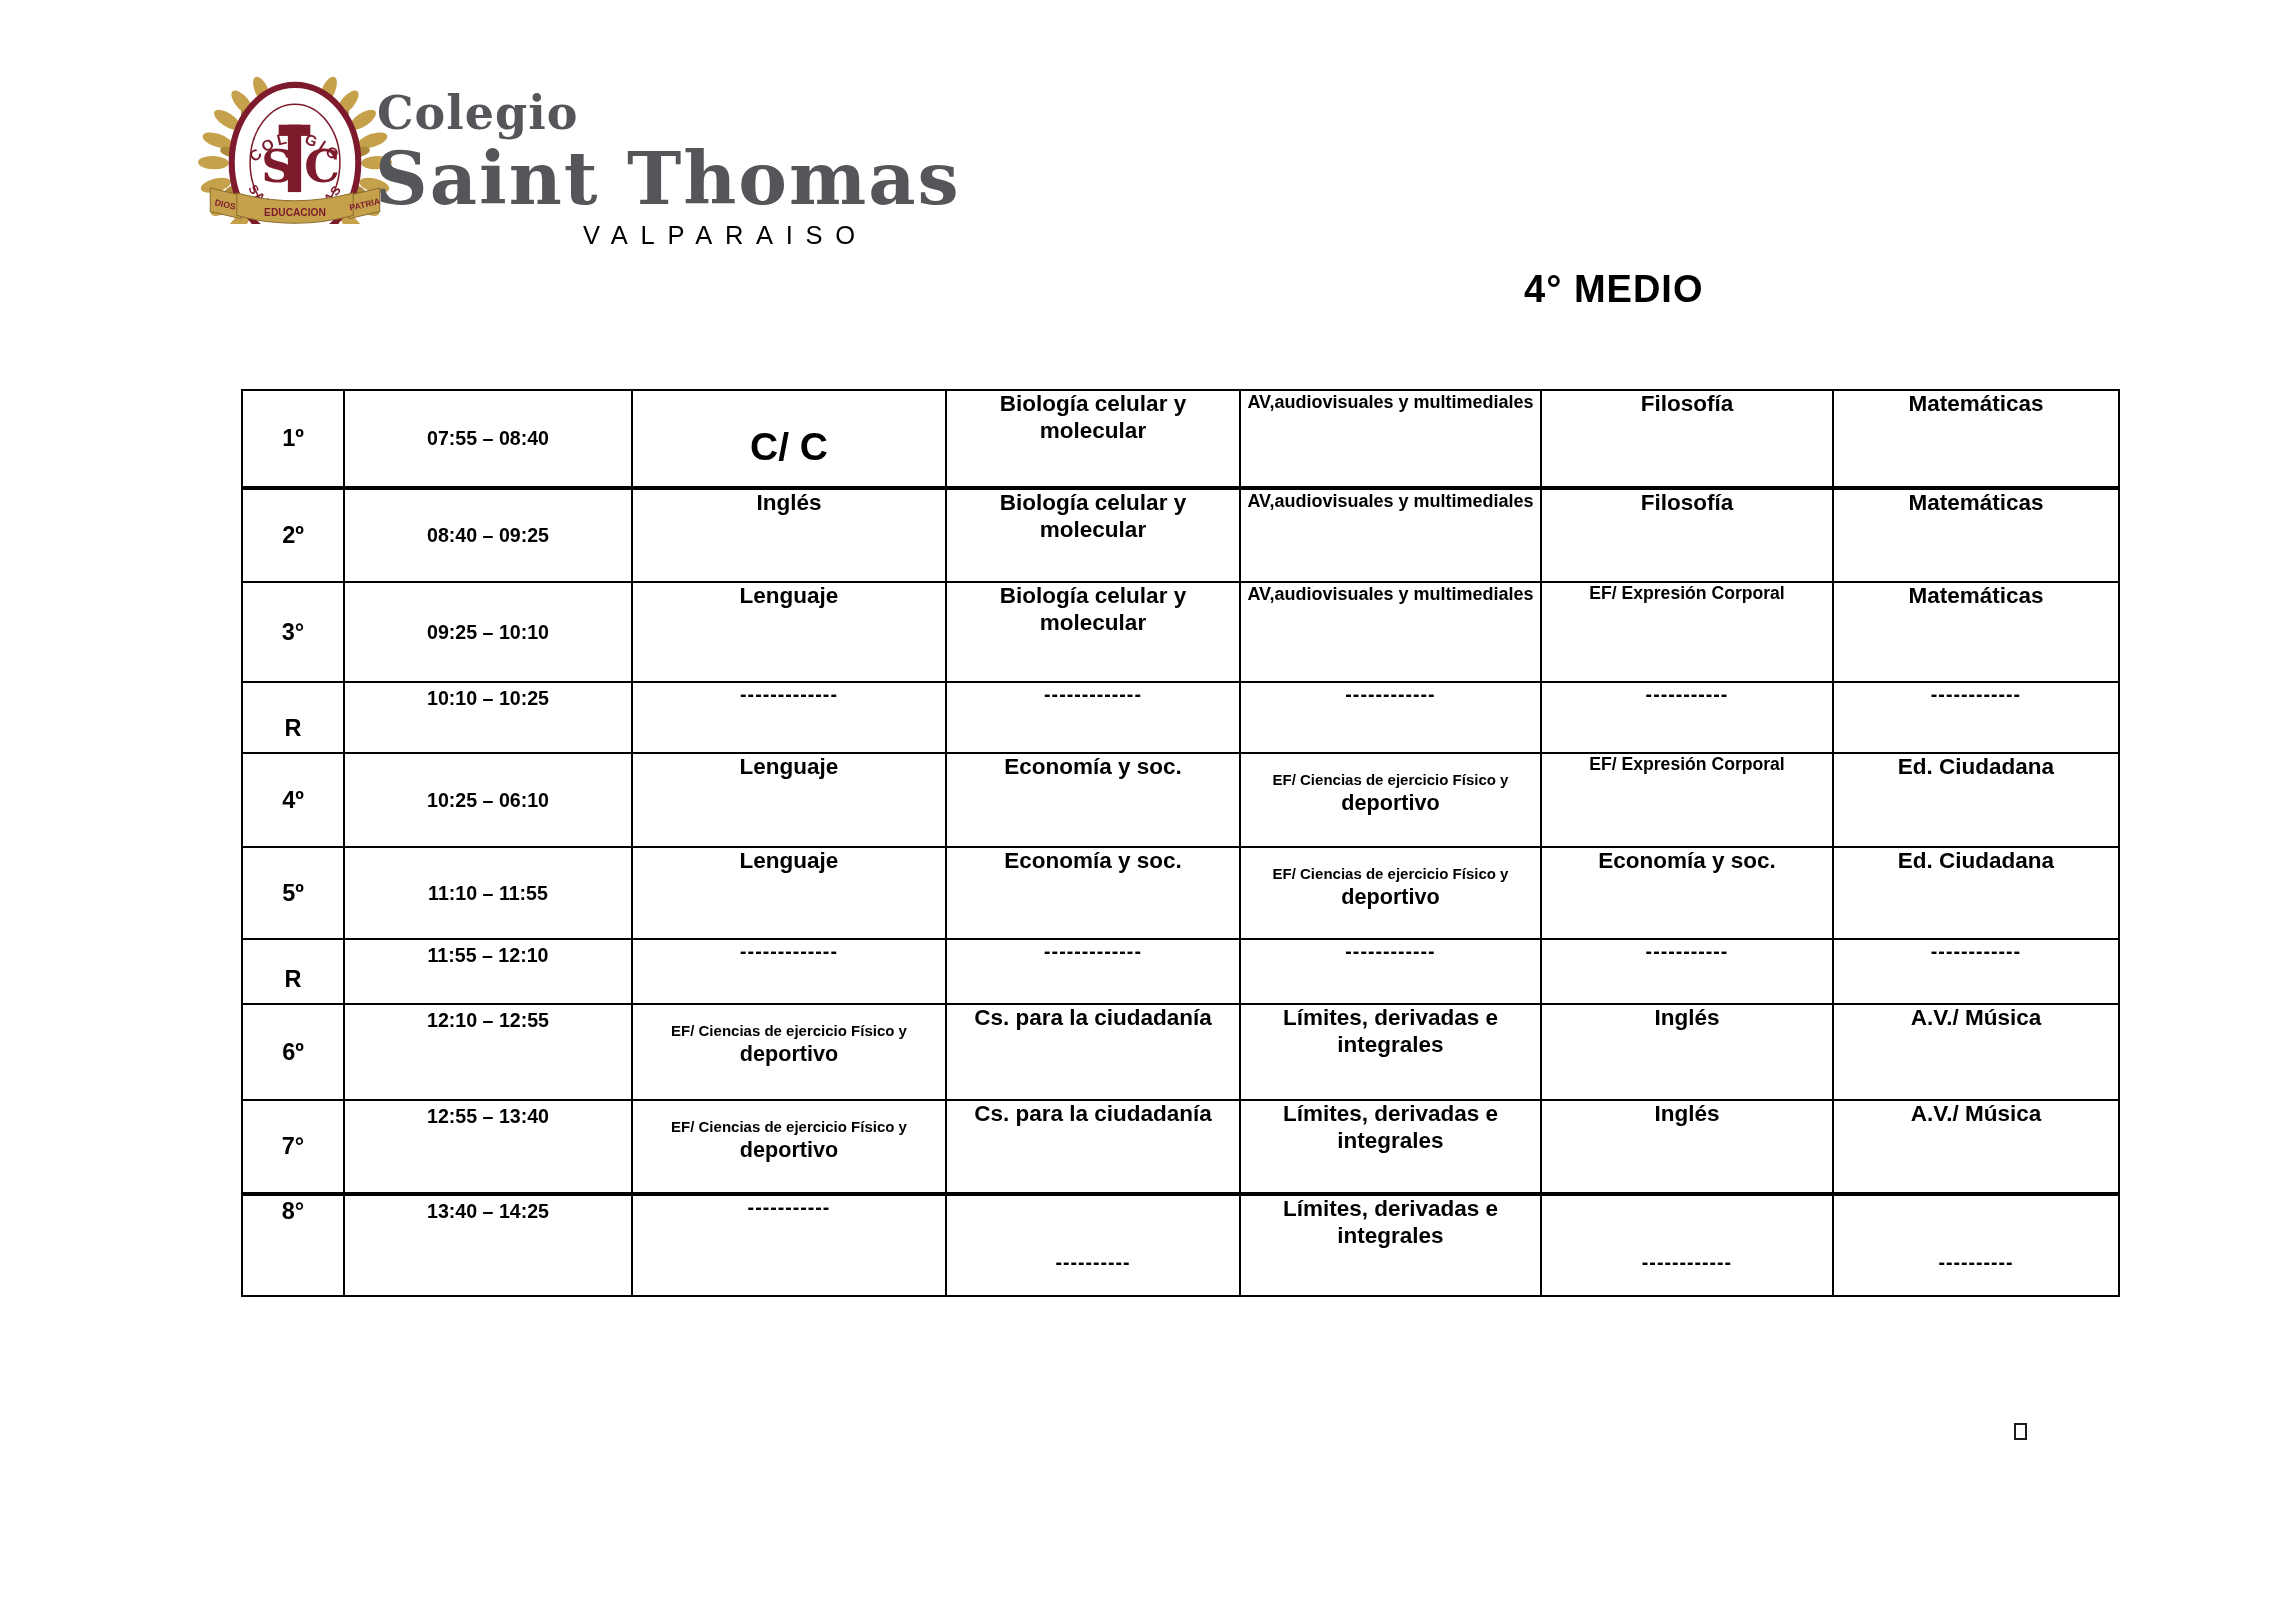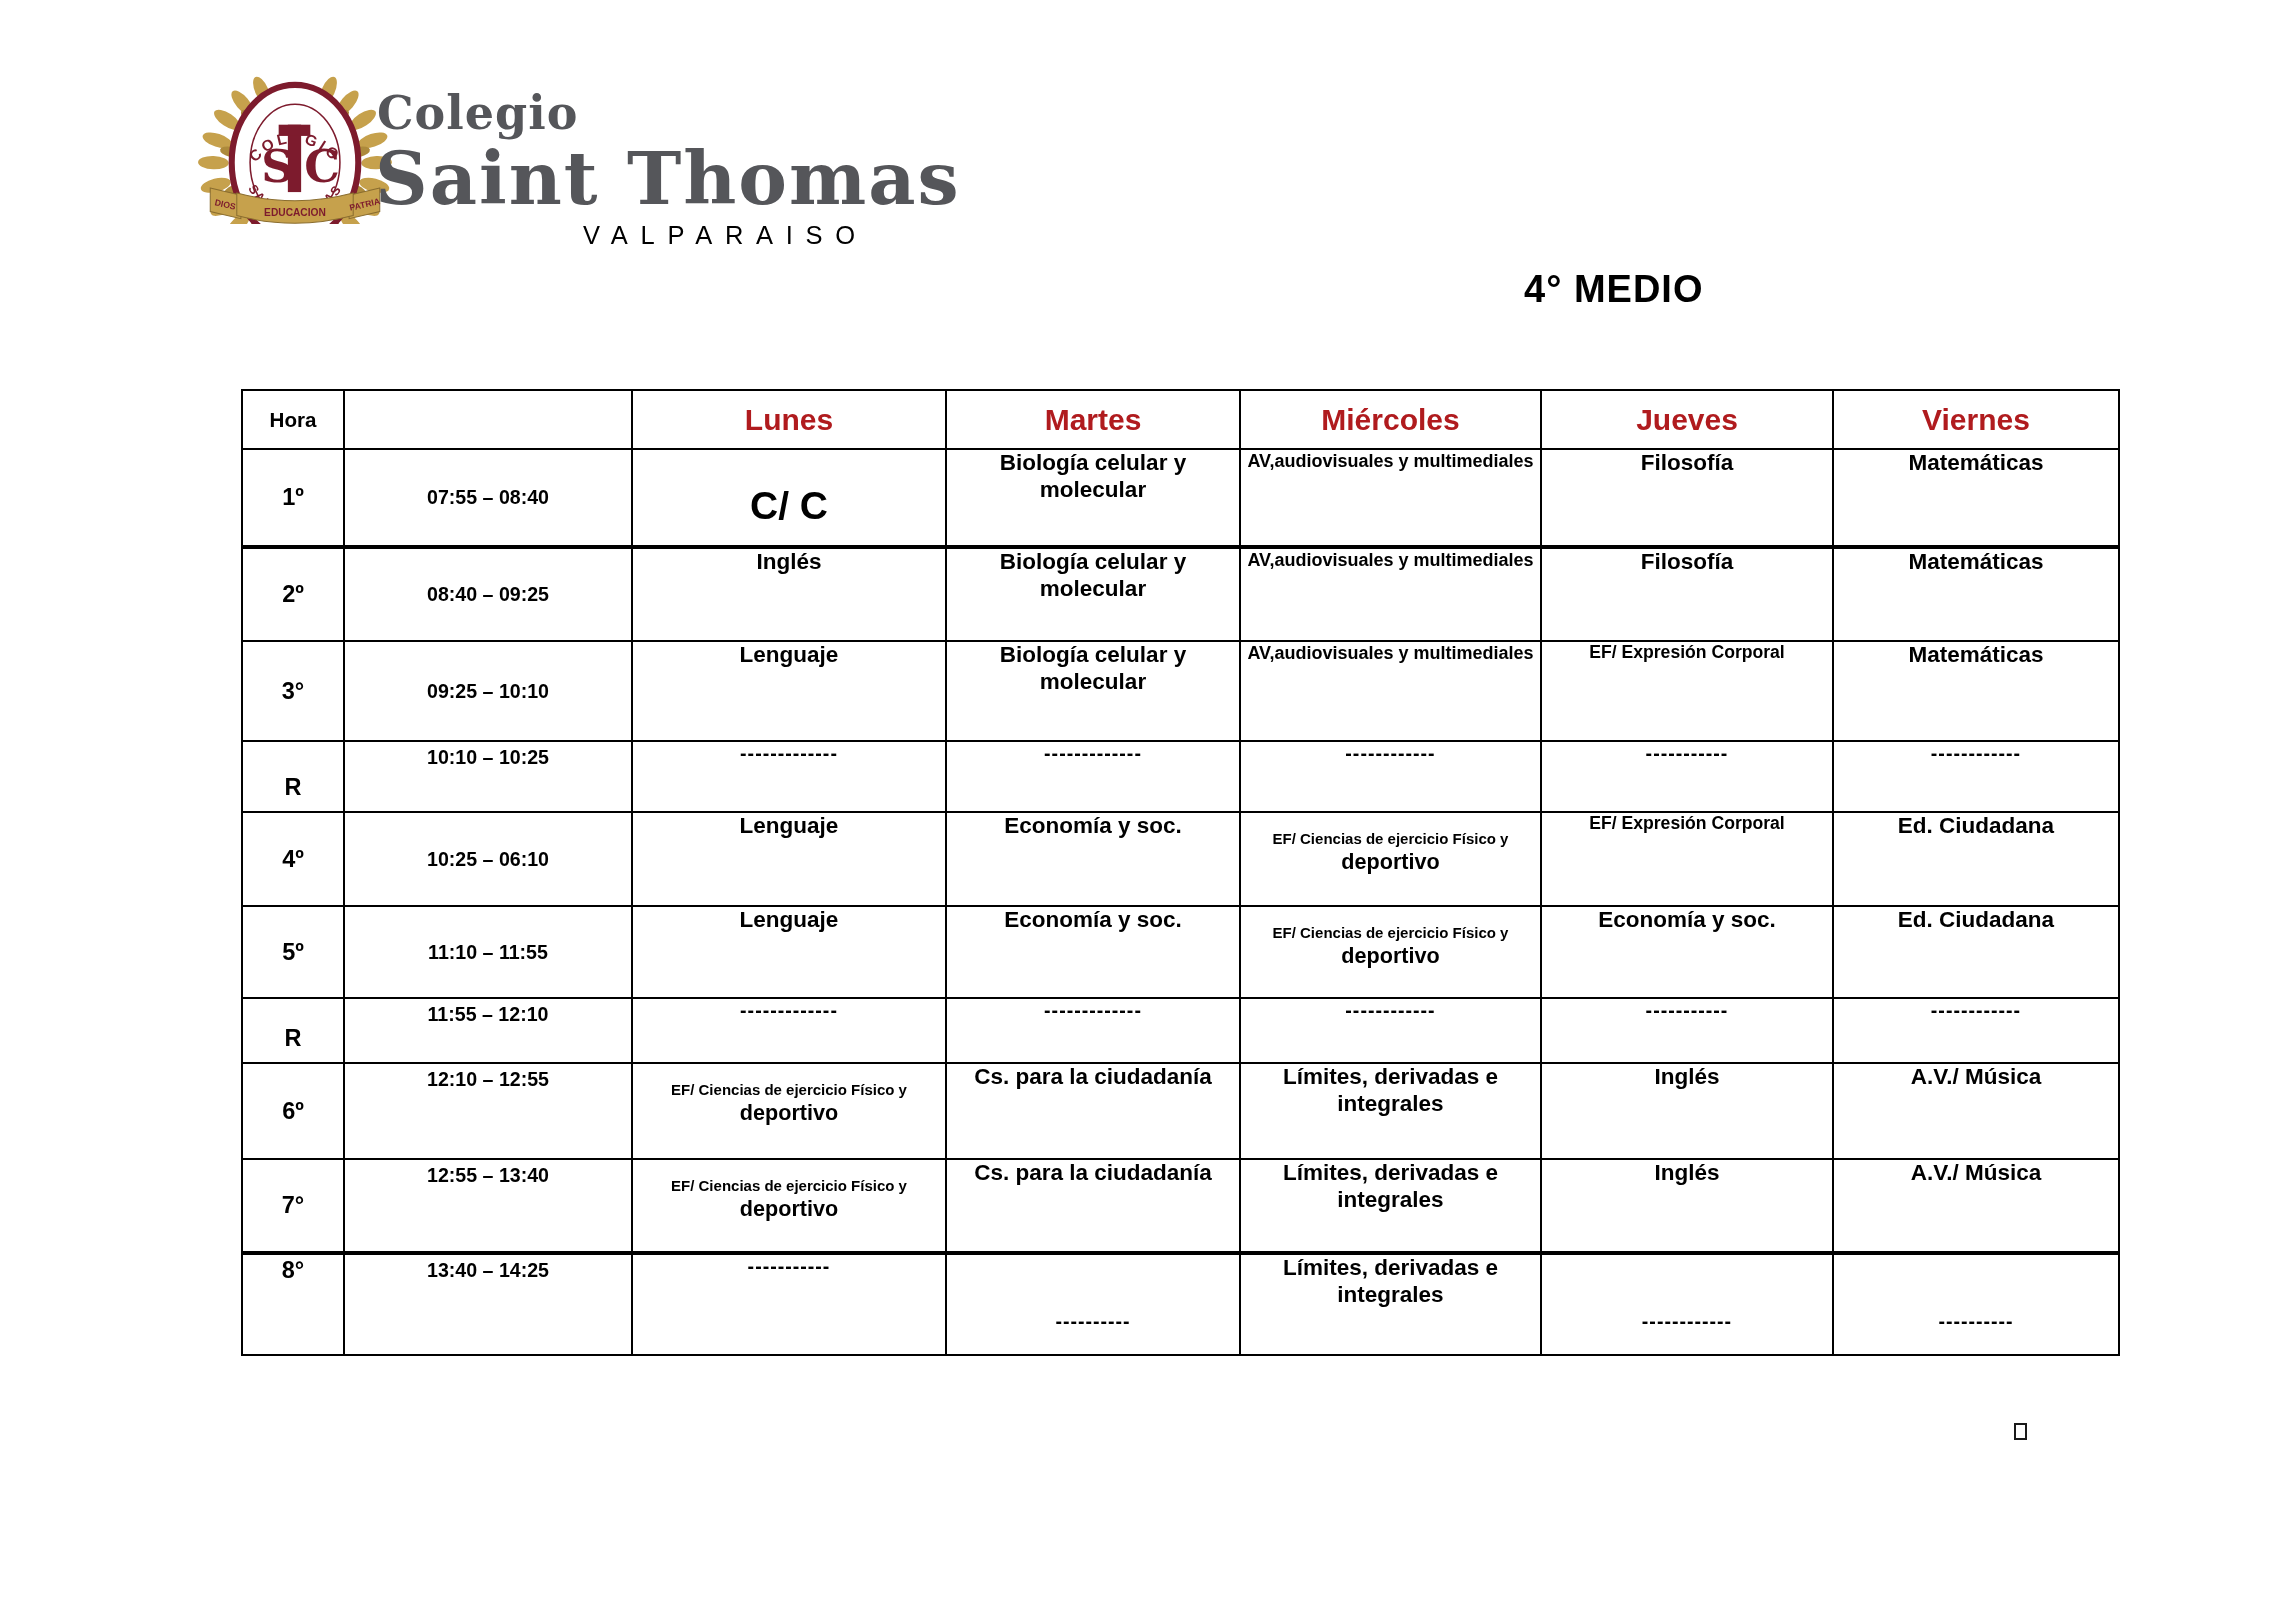--- a/index.html
+++ b/index.html
@@ -127,29 +127,20 @@
   <colgroup>
     <col style="width:102px">
       <col style="width:288px">
       <col style="width:314px">
     <col style="width:294px">
       <col style="width:301px">
       <col style="width:292px">
       <col style="width:286px">
   </colgroup>
   <tbody>
-      <tr style="height: 59px;">
-        <th class="hora">Hora</th>
-        <th></th>
-        <th class="day">Lunes</th>
-        <th class="day">Martes</th>
-        <th class="day">Miércoles</th>
-        <th class="day">Jueves</th>
-        <th class="day">Viernes</th>
-      </tr>
       <tr class="thick" style="height: 98px;">
         <td class="num">1º</td>
         <td class="time">07:55 – 08:40</td>
         <td class="cell v-mid">
           <div class="c-cc">C/ C</div>
         </td>
         <td class="cell">
           <div class="c-subject">Biología celular y molecular</div>
         </td>
         <td class="cell">

